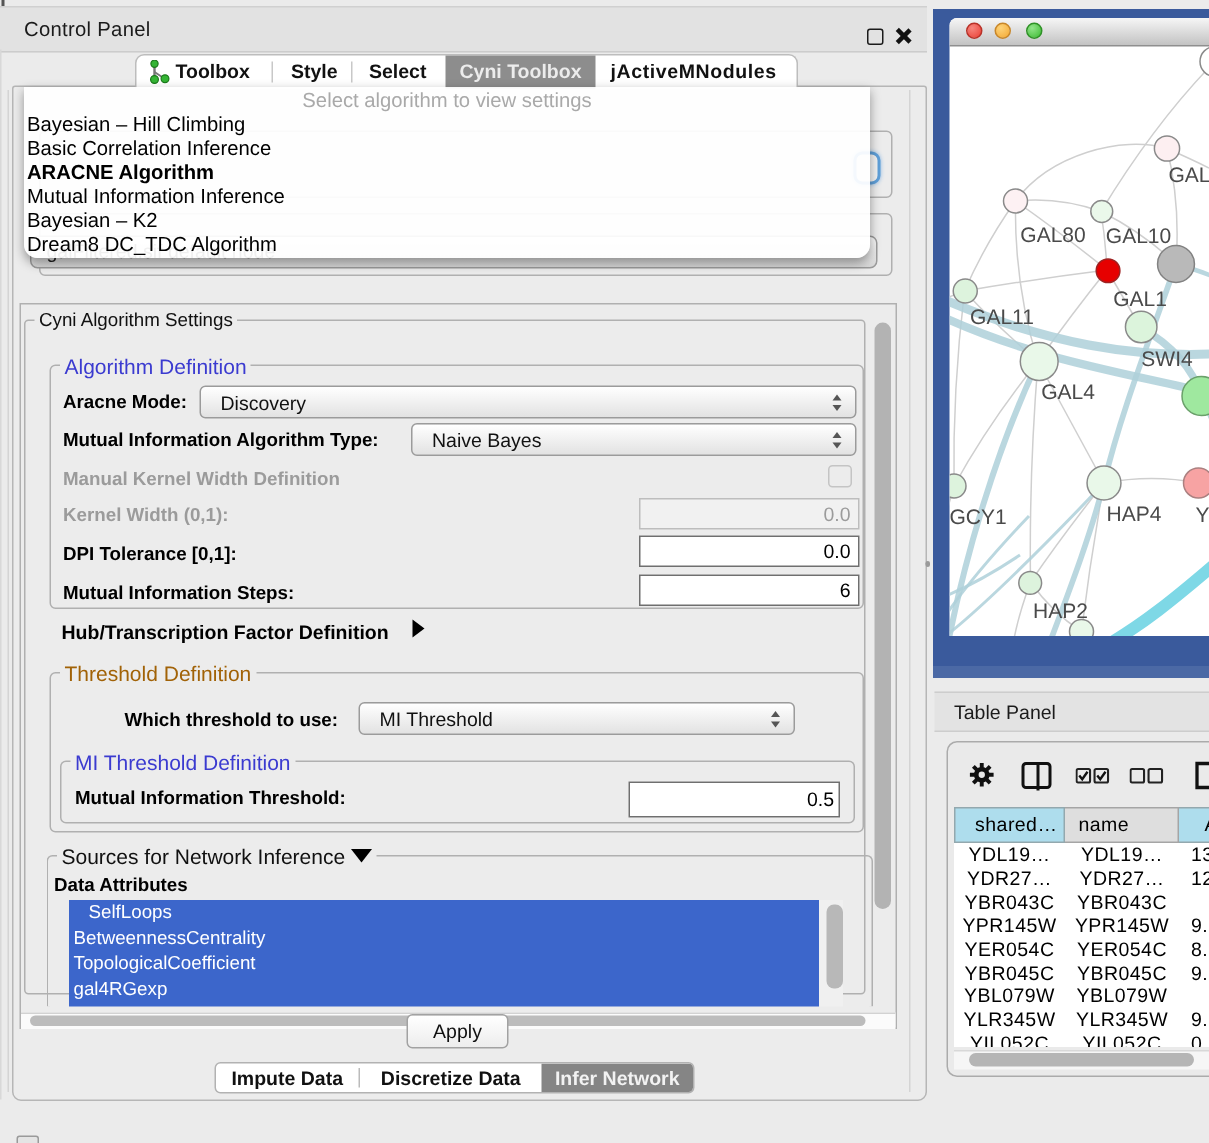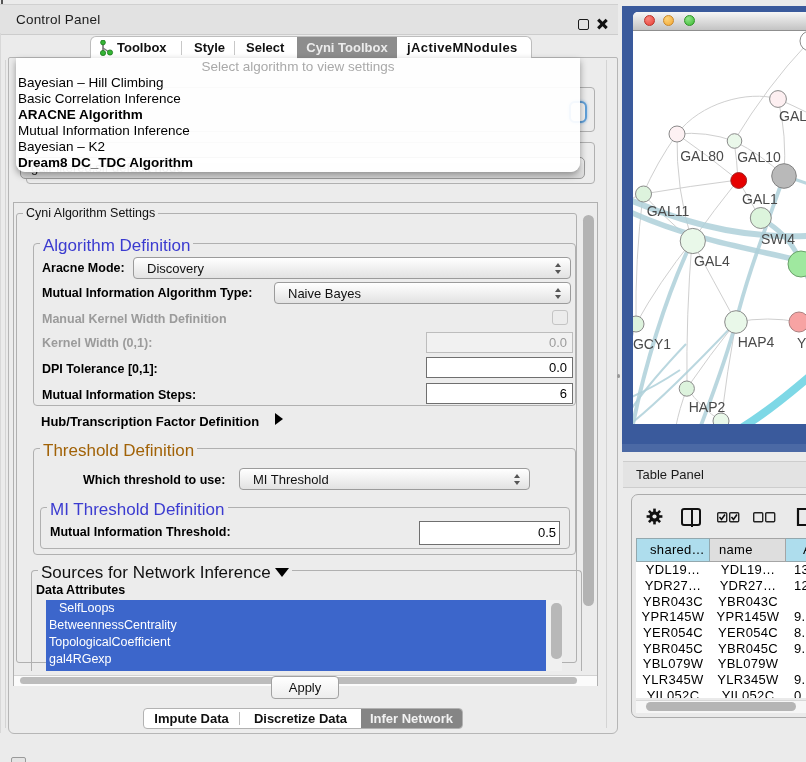--- a/index.html
+++ b/index.html
@@ -1,19 +1,19 @@
 <!DOCTYPE html>
 <html><head>
 <meta charset="utf-8">
 <style>
 html,body{margin:0;padding:0;}
 body{width:806px;height:762px;background:#ebebeb;font-family:"Liberation Sans",sans-serif;overflow:hidden;position:relative;}
 .abs{position:absolute;}
 .tb{position:absolute;border:1px solid #b0b0b0;border-radius:4px;}
-.tbl{position:absolute;top:-8px;left:6px;background:#ececec;padding:0 3px;font-size:17px;white-space:nowrap;}
+.tbl{position:absolute;top:-8px;left:6px;background:#ececec;padding:0 3px;font-size:14px;white-space:nowrap;}
 .lbl{position:absolute;font-size:12.5px;font-weight:bold;color:#000;white-space:nowrap;}
 .combo{position:absolute;border:1px solid #9b9b9b;border-radius:4px;background:linear-gradient(#ffffff,#e2e2e2);font-size:13px;color:#111;}
 .combo .ct{position:absolute;left:13px;top:3px;white-space:nowrap;}
 .spin{position:absolute;right:8px;top:5px;width:7px;}
 .spin i{display:block;width:0;height:0;border-left:3.5px solid transparent;border-right:3.5px solid transparent;}
 .spin .up{border-bottom:4px solid #555;margin-bottom:2.5px;}
 .spin .dn{border-top:4px solid #555;}
 .field{position:absolute;background:#fff;border:1px solid #6f6f6f;font-size:13px;color:#000;text-align:right;padding-right:5px;line-height:19px;}
 .gray{color:#9b9b9b;}
 .sep{position:absolute;top:4px;width:1px;height:14px;background:#c8c8c8;}
@@ -57,21 +57,21 @@
 <div class="tb" style="left:26px;top:142px;width:567px;height:40px;"></div>
 <div class="abs" style="left:20px;top:157px;width:565px;height:22px;border:1px solid #9b9b9b;border-radius:5px;background:linear-gradient(#fbfbfb,#d8d8d8);font-size:13px;color:#222;line-height:19px;padding-left:10px;box-sizing:border-box;">galFiltered.sif default node</div>
 
 <div class="abs" style="left:16px;top:58px;width:564px;height:114px;background:rgba(255,255,255,0.93);border-radius:0 0 9px 9px;box-shadow:0 3px 7px rgba(0,0,0,0.38);z-index:30;font-size:13.5px;color:#000;">
   <div style="height:16px;line-height:15px;text-align:center;color:#a9a9a9;padding-top:1px;">Select algorithm to view settings</div>
   <div style="height:16px;line-height:16px;padding-left:2px;">Bayesian – Hill Climbing</div>
   <div style="height:16px;line-height:16px;padding-left:2px;">Basic Correlation Inference</div>
   <div style="height:16px;line-height:16px;padding-left:2px;font-weight:bold;">ARACNE Algorithm</div>
   <div style="height:16px;line-height:16px;padding-left:2px;">Mutual Information Inference</div>
   <div style="height:16px;line-height:16px;padding-left:2px;">Bayesian – K2</div>
-  <div style="height:16px;line-height:16px;padding-left:2px;font-weight:bold;">Dream8 DC_TDC Algorithm</div>
+  <div style="height:16px;line-height:16px;padding-left:2px;">Dream8 DC_TDC Algorithm</div>
 </div>
 
 <div class="abs" style="left:13px;top:202px;width:583px;height:482px;border:1px solid #b0b0b0;background:#ececec;">
   <div class="abs" style="left:0;top:472px;width:583px;height:10px;background:#fbfbfb;border-top:1px solid #d2d2d2;"></div>
   <div class="abs" style="left:6px;top:474px;width:557px;height:7px;background:#bcbcbc;border-radius:4px;"></div>
   <div class="abs" style="left:569px;top:12px;width:11px;height:391px;background:#b3b3b3;border-radius:6px;"></div>
 
   <div class="tb" style="left:2px;top:10px;width:559px;height:448px;border-radius:3px;">
     <span class="tbl" style="font-size:12.5px;color:#111;">Cyni Algorithm Settings</span>
 

